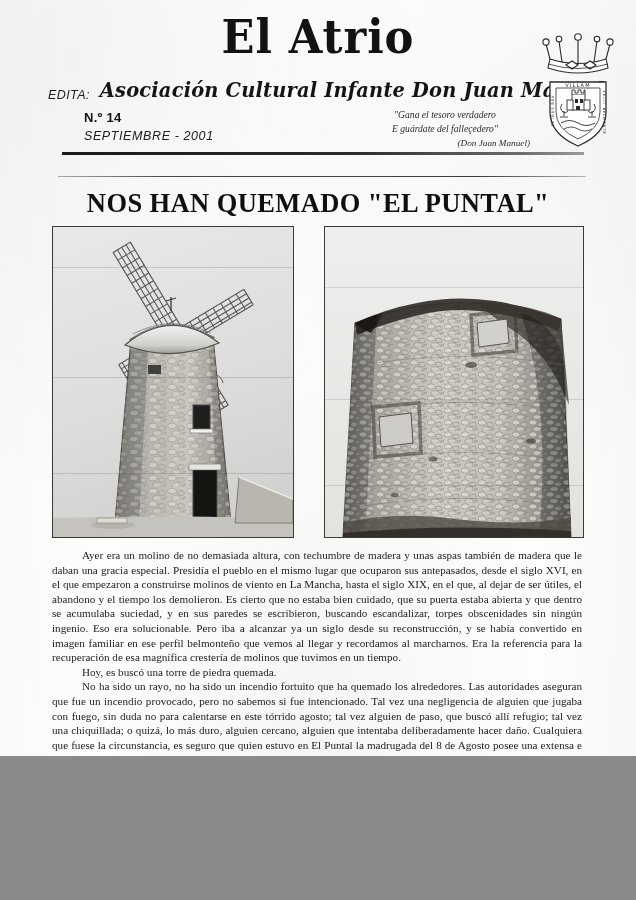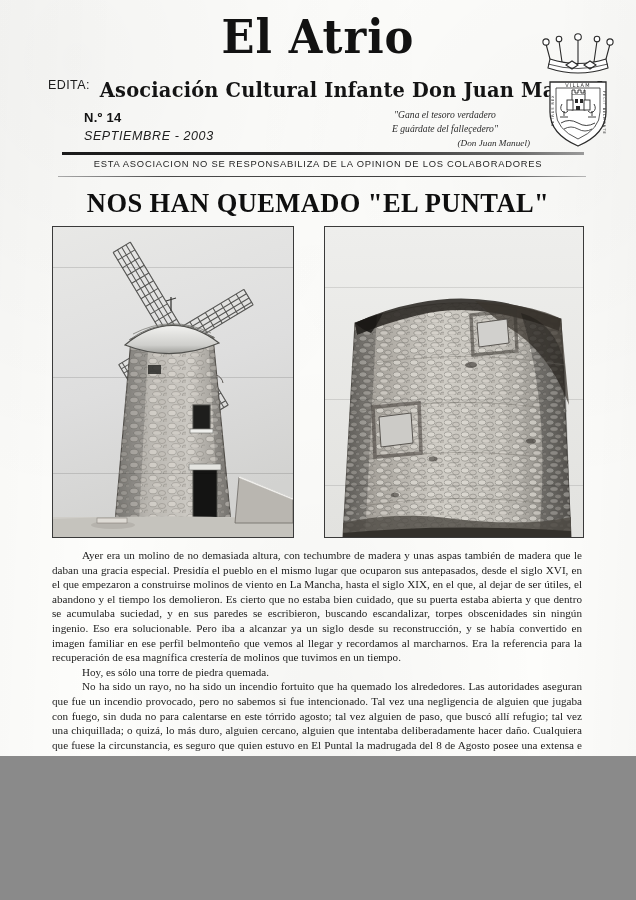--- a/index.html
+++ b/index.html
@@ -44,21 +44,22 @@
     color: #121212;
     transform: scaleX(0.94);
     font-feature-settings: "liga" 0;
   }
   .edita-row {
     position: absolute;
     top: 78px;
     left: 48px;
     white-space: nowrap;
     display: flex;
-    align-items: flex-start;
+    align-items: flex-end;
+    font-style: italic;
   }
   .edita-label {
     font-family: "Liberation Sans", sans-serif;
     font-size: 12.5px;
     letter-spacing: 0.4px;
     color: #1d1d1d;
     margin-right: 2px;
   }
   .edita-name {
     font-family: "DejaVu Serif", "Liberation Serif", serif;
@@ -219,21 +220,21 @@
 
     <div class="paper-title">El Atrio</div>
 
     <div class="edita-row">
       <span class="edita-label">EDITA:</span>
       <span class="edita-name">Asociación Cultural Infante Don Juan Manuel</span>
     </div>
 
     <div class="issue-block">
       <div class="issue-no">N.º 14</div>
-      <div class="issue-date">SEPTIEMBRE - 2003</div>
+      <div class="issue-date">SEPTIEMBRE - 2001</div>
     </div>
 
     <div class="motto">
       <span>"Gana el tesoro verdadero</span><br>
       <span>E guárdate del falleçedero"</span>
       <span class="attrib">(Don Juan Manuel)</span>
     </div>
 
     <div id="crest">
       <svg viewBox="0 0 100 124" xmlns="http://www.w3.org/2000/svg" fill="none" stroke="#2b2b2b" stroke-width="1.1">
@@ -271,21 +272,20 @@
         <path d="M33 95 q8 -5 17 0 q8 5 17 0" stroke-width="0.9"></path>
         <path d="M36 101 q7 -4 14 0 q7 4 14 0" stroke-width="0.8"></path>
 
         <text x="50" y="59" font-family="DejaVu Sans, sans-serif" font-size="5" fill="#2b2b2b" stroke="none" text-anchor="middle" letter-spacing="1.2">VILLAM</text>
         <text font-family="DejaVu Sans, sans-serif" font-size="3.6" fill="#2b2b2b" stroke="none" letter-spacing="0.9" transform="translate(26,98) rotate(-90)">PETRUS REX</text>
         <text font-family="DejaVu Sans, sans-serif" font-size="3.6" fill="#2b2b2b" stroke="none" letter-spacing="0.9" transform="translate(75,63) rotate(90)">FECIT BELMONTE</text>
       </svg>
     </div>
 
     <div class="rule-thick"></div>
-    <div class="disclaimer">ESTA ASOCIACION NO SE RESPONSABILIZA DE LA OPINION DE LOS COLABORADORES</div>
     <div class="rule-thin"></div>
   </div>
 
   <div class="headline">NOS HAN QUEMADO "EL PUNTAL"</div>
 
   <div class="photo" id="photo-left">
     <svg viewBox="0 0 240 310" xmlns="http://www.w3.org/2000/svg">
       <defs>
         <linearGradient id="skyL" x1="0" y1="0" x2="0.25" y2="1">
           <stop offset="0%" stop-color="#e8e8e6"></stop>
@@ -454,19 +454,19 @@
       <g opacity="0.1" fill="#000">
         <rect x="0" y="60" width="258" height="1"></rect>
         <rect x="0" y="172" width="258" height="1"></rect>
         <rect x="0" y="258" width="258" height="1"></rect>
       </g>
     </svg>
   </div>
 
   <div id="article">
     <p>Ayer era un molino de no demasiada altura, con techumbre de madera y unas aspas también de madera que le daban una gracia especial. Presidía el pueblo en el mismo lugar que ocuparon sus antepasados, desde el siglo XVI, en el que empezaron a construirse molinos de viento en La Mancha, hasta el siglo XIX, en el que, al dejar de ser útiles, el abandono y el tiempo los demolieron. Es cierto que no estaba bien cuidado, que su puerta estaba abierta y que dentro se acumulaba suciedad, y en sus paredes se escribieron, buscando escandalizar, torpes obscenidades sin ningún ingenio. Eso era solucionable. Pero iba a alcanzar ya un siglo desde su reconstrucción, y se había convertido en imagen familiar en ese perfil belmonteño que vemos al llegar y recordamos al marcharnos. Era la referencia para la recuperación de esa magnífica crestería de molinos que tuvimos en un tiempo.</p>
-    <p class="tight">Hoy, es sólo una torre de piedra quemada.</p>
+    <p class="tight">Hoy, es buscó una torre de piedra quemada.</p>
     <p class="tight">No ha sido un rayo, no ha sido un incendio fortuito que ha quemado los alrededores. Las autoridades aseguran que fue un incendio provocado, pero no sabemos si fue intencionado. Tal vez una negligencia de alguien que jugaba con fuego, sin duda no para calentarse en este tórrido agosto; tal vez alguien de paso, que buscó allí refugio; tal vez una chiquillada; o quizá, lo más duro, alguien cercano, alguien que intentaba deliberadamente hacer daño. Cualquiera que fuese la circunstancia, es seguro que quien estuvo en El Puntal la madrugada del 8 de Agosto posee una extensa e intensa ignorancia, y un absoluto desprecio hacia el bien común que nos ha hecho daño a todos. Ojalá pudiéramos ponerle rostro a ese alguien, ojalá pudiéramos hacer que asumiera su responsabilidad. Ahora es tarea de las autoridades descubrir su identidad, y esperamos, con la colaboración de todos, que lo consigan. Nada va a devolvernos "El Puntal" tal y como estaba. Pero al menos podríamos hacer saber a la gente como él que nadie puede atentar impunemente contra el patrimonio, contra la herencia de todos.</p>
     <div class="byline">Inés Valverde</div>
   </div>
 
   <div class="rule-bottom"></div>
 </div>
 
 </body></html>

